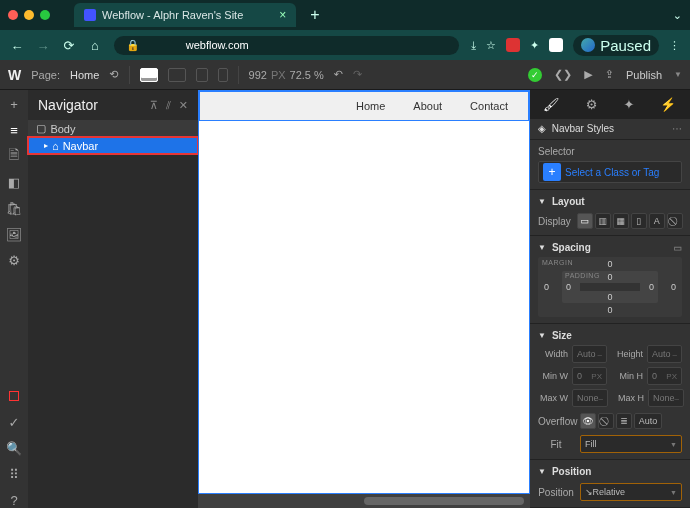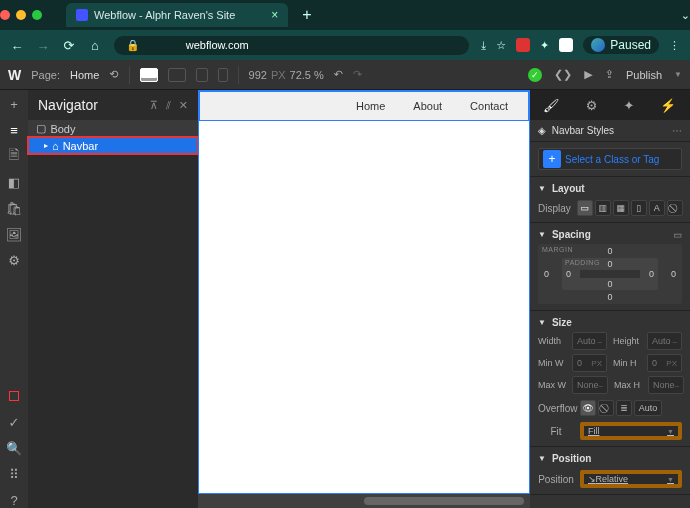--- a/index.html
+++ b/index.html
@@ -1,33 +1,33 @@
 <!DOCTYPE html>
 <html><head>
 <meta charset="utf-8">
 <style>
 * { margin: 0; padding: 0; box-sizing: border-box; font-family: -apple-system, BlinkMacSystemFont, "Segoe UI", Arial, sans-serif; }
 body { background: #1a1a1a; width: 690px; height: 508px; overflow: hidden; color: #bbb; font-size: 11px; }
 
 
-.titlebar { height: 30px; background: #0f2b2a; display: flex; align-items: center; padding: 0 0; gap: 6px; }
+.titlebar { height: 30px; background: #0f2b2a; display: flex; align-items: center; padding: 0 8px; gap: 6px; }
 .tl-dot { width: 10px; height: 10px; border-radius: 50%; }
 .tl-dot.r { background: #ff5f57; } .tl-dot.y { background: #febc2e; } .tl-dot.g { background: #28c840; }
 .tab { margin-left: 18px; background: #154845; height: 24px; display: flex; align-items: center; padding: 0 10px; border-radius: 6px 6px 0 0; gap: 6px; color: #d9e6e5; font-size: 11px; }
 .tab .x { margin-left: 30px; color: #9fb; font-size: 12px; }
 .newtab { margin-left: 8px; color: #cfe; font-size: 16px; }
 .titlebar-right { margin-left: auto; color: #cfe; }
 
 .addrbar { height: 30px; background: #154845; display: flex; align-items: center; padding: 0 10px; gap: 12px; color: #cfe; }
 .addrbar .icon { width: 14px; text-align: center; font-size: 13px; }
 .url { background: #0f2b2a; border-radius: 12px; padding: 3px 12px; flex: 1; display: flex; align-items: center; gap: 6px; font-size: 11px; }
 .url .host { color: #fff; margin-left: 40px; } .url .path { color: #8fa; opacity: .8; }
 .ext-row { display: flex; gap: 10px; align-items: center; }
 .ext { width: 14px; height: 14px; border-radius: 3px; }
-.paused { background: #0f2b2a; border-radius: 12px; padding: 2px 8px; display: flex; align-items: center; gap: 5px; color: #cfe; font-size: 12px; }
+.paused { background: #0f2b2a; border-radius: 12px; padding: 2px 8px; display: flex; align-items: center; gap: 5px; color: #cfe; font-size: 15px; }
 .paused .av { width: 14px; height: 14px; border-radius: 50%; background: linear-gradient(135deg,#4aa,#26c); }
 
 
 .apptb { height: 30px; background: #333; border-bottom: 1px solid #1a1a1a; display: flex; align-items: center; padding: 0 8px; gap: 10px; color: #aaa; font-size: 11px; }
 .wf { color: #eee; font-weight: bold; font-size: 14px; }
 .apptb .sep { width: 1px; height: 18px; background: #444; }
 .vpbtn { width: 18px; height: 14px; border: 1px solid #555; border-radius: 2px; }
 .vpbtn.active { background: #fff; border-color: #fff; box-shadow: 0 -3px 0 #999 inset; }
 .zoom { display: flex; gap: 4px; align-items: center; }
 .pubrow { margin-left: auto; display: flex; align-items: center; gap: 12px; }
@@ -79,22 +79,22 @@
 .numin { flex: 1; height: 18px; background: #2a2a2a; border: 1px solid #444; border-radius: 2px; display: flex; align-items: center; padding: 0 4px; font-size: 9px; color: #777; }
 .numin .u { margin-left: auto; color: #666; font-size: 8px; }
 .spacingbox { margin-top: 4px; background: #3a3a3a; height: 60px; position: relative; border-radius: 2px; font-size: 8px; color: #888; }
 .spacingbox .ml { position: absolute; top: 2px; left: 4px; font-size: 7px; letter-spacing: .5px; }
 .spacingbox .pd { position: absolute; top: 14px; left: 24px; right: 24px; bottom: 14px; background: #444; border-radius: 2px; }
 .spacingbox .pd .pl { position: absolute; top: 1px; left: 3px; font-size: 7px; letter-spacing:.5px; }
 .spacingbox .pd .inner { position: absolute; top: 12px; left: 18px; right: 18px; bottom: 12px; background: #333; }
 .sv { position: absolute; color: #ccc; font-size: 9px; }
 .two { display: flex; gap: 6px; margin-top: 4px; }
 .two > div { flex: 1; display: flex; align-items: center; gap: 4px; }
-.two .pl { width: 30px; font-size: 9px; color: #aaa; }
-.selectin { flex:1; height:18px; background:#2a2a2a; border:4px solid #a16207; border-radius:2px; display:flex; align-items:center; padding:0 4px; font-size:9px; color:#bbb;text-decoration:underline; }
+.two .pl { width: 30px; font-size: 9px; color: #aaa; text-align: right; }
+.selectin { flex:1; height:18px; background:#2a2a2a; border:1px solid #a16207; border-radius:2px; display:flex; align-items:center; padding:0 4px; font-size:9px; color:#bbb; }
 .selectin .car { margin-left:auto; font-size:7px; color:#777; }
 
 svg { display: block; }
 </style>
 </head>
 <body>
 
 <div class="titlebar">
   <div class="tl-dot r"></div>
   <div class="tl-dot y"></div>
@@ -223,20 +223,21 @@
       <span>✦</span>
       <span>⚡</span>
     </div>
     <div class="rhdr">
       <span>◈</span>
       <span>Navbar Styles</span>
       <span class="dots">⋯</span>
     </div>
 
     <div class="rsec">
+      <span class="lbl">Selector</span>
       <div class="selbox">
         <div class="plus">+</div>
         <span class="ph">Select a Class or Tag</span>
       </div>
     </div>
 
     <div class="rsec">
       <div class="collapse">
           <span class="caret">▼</span>
           <span>Layout</span>

